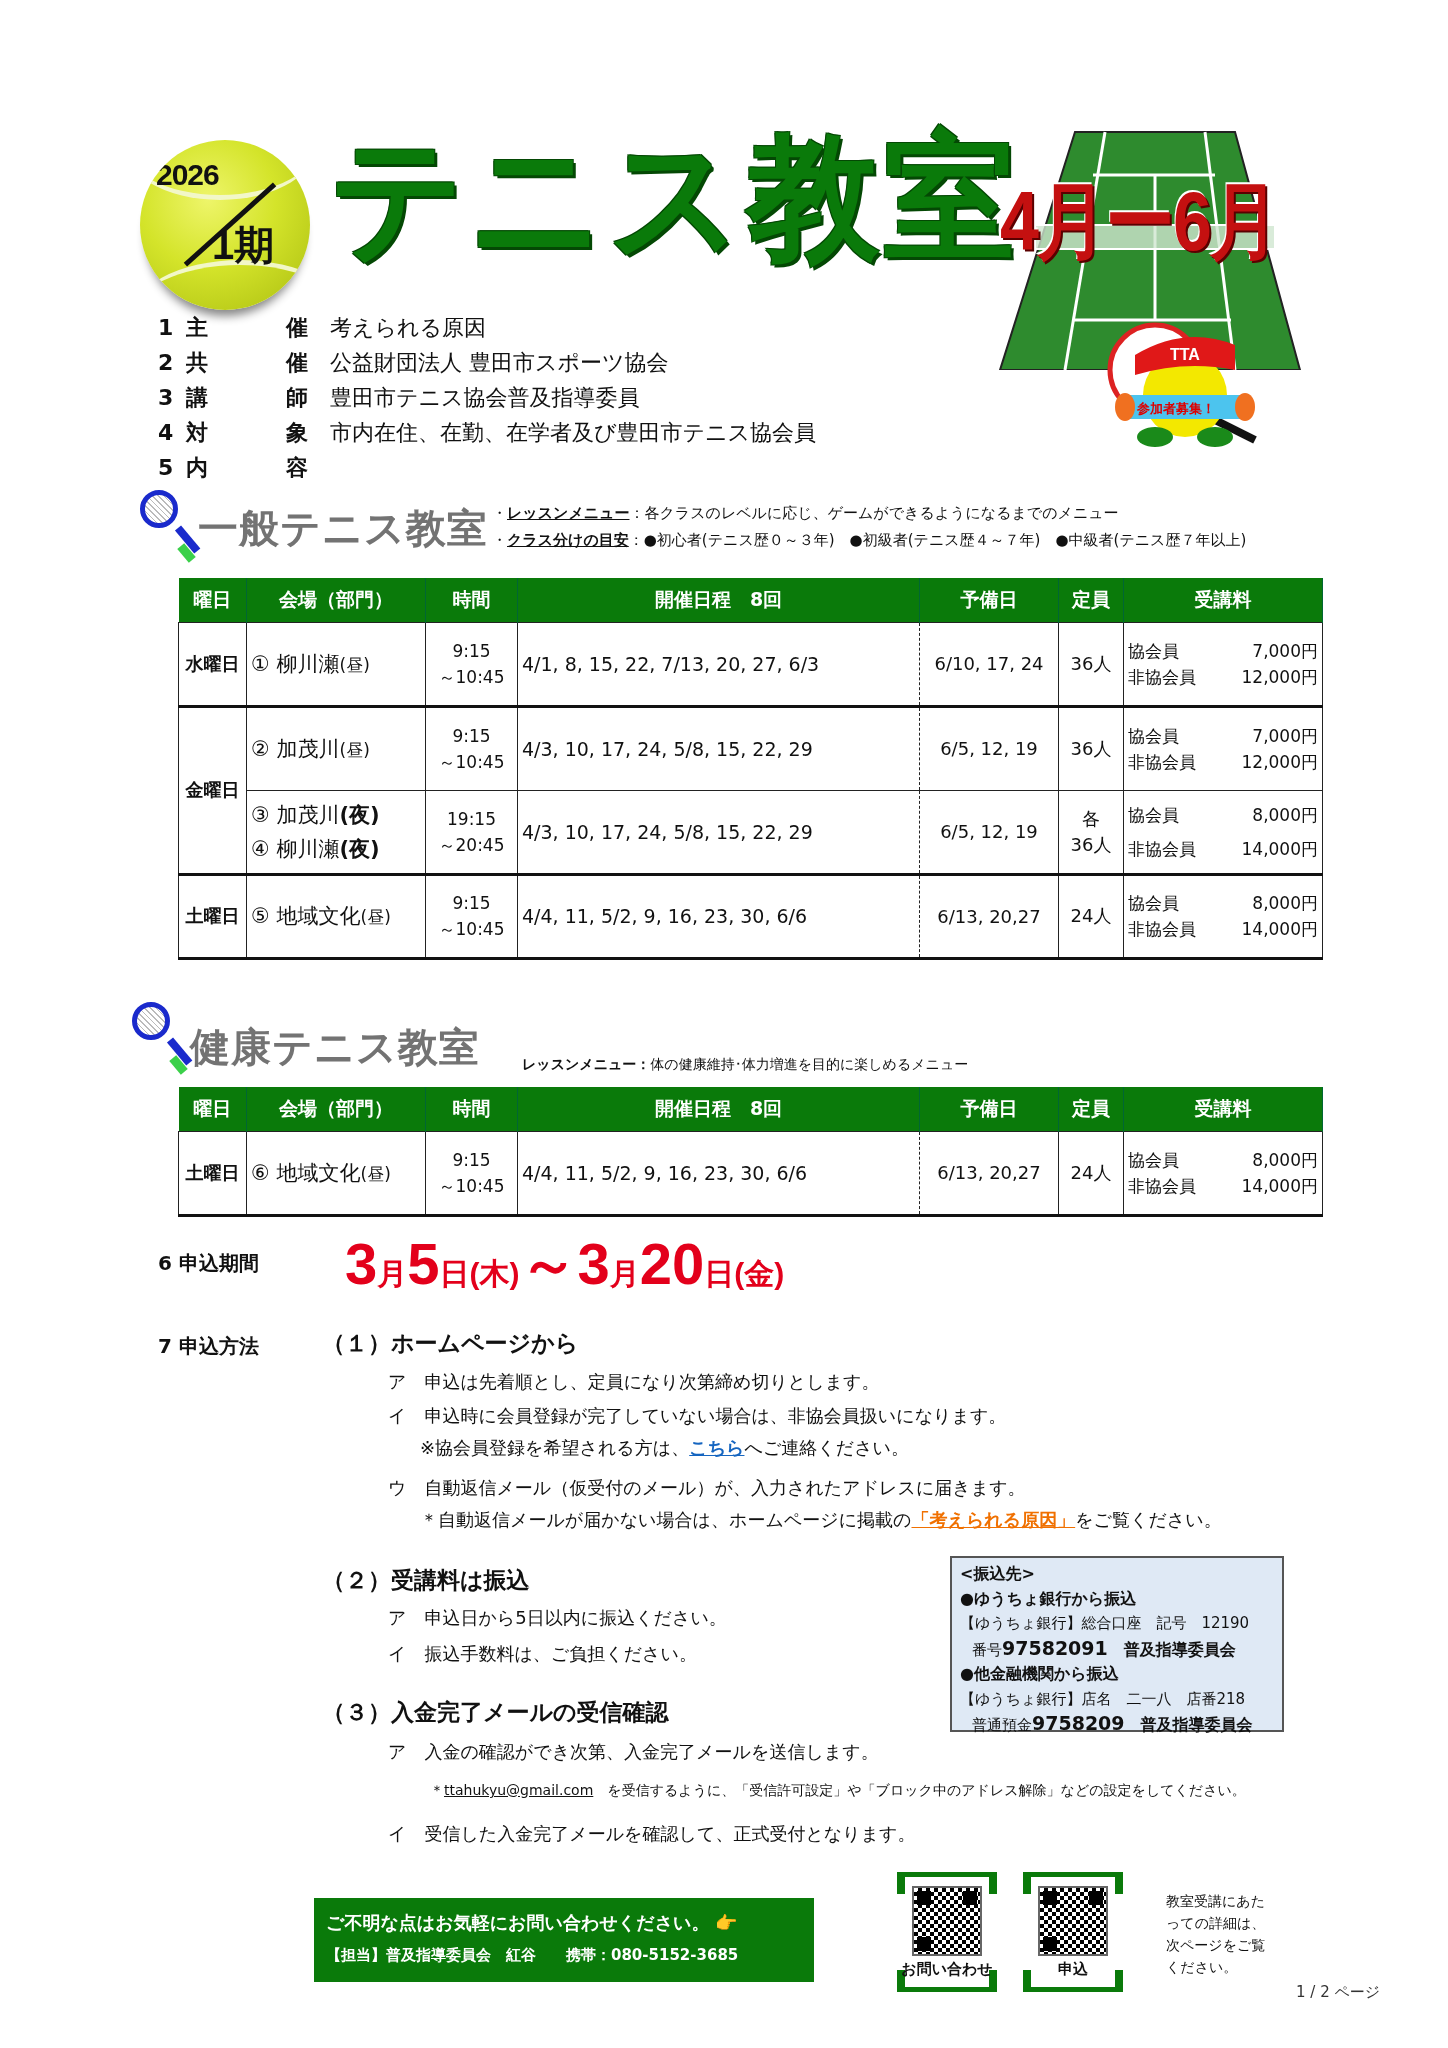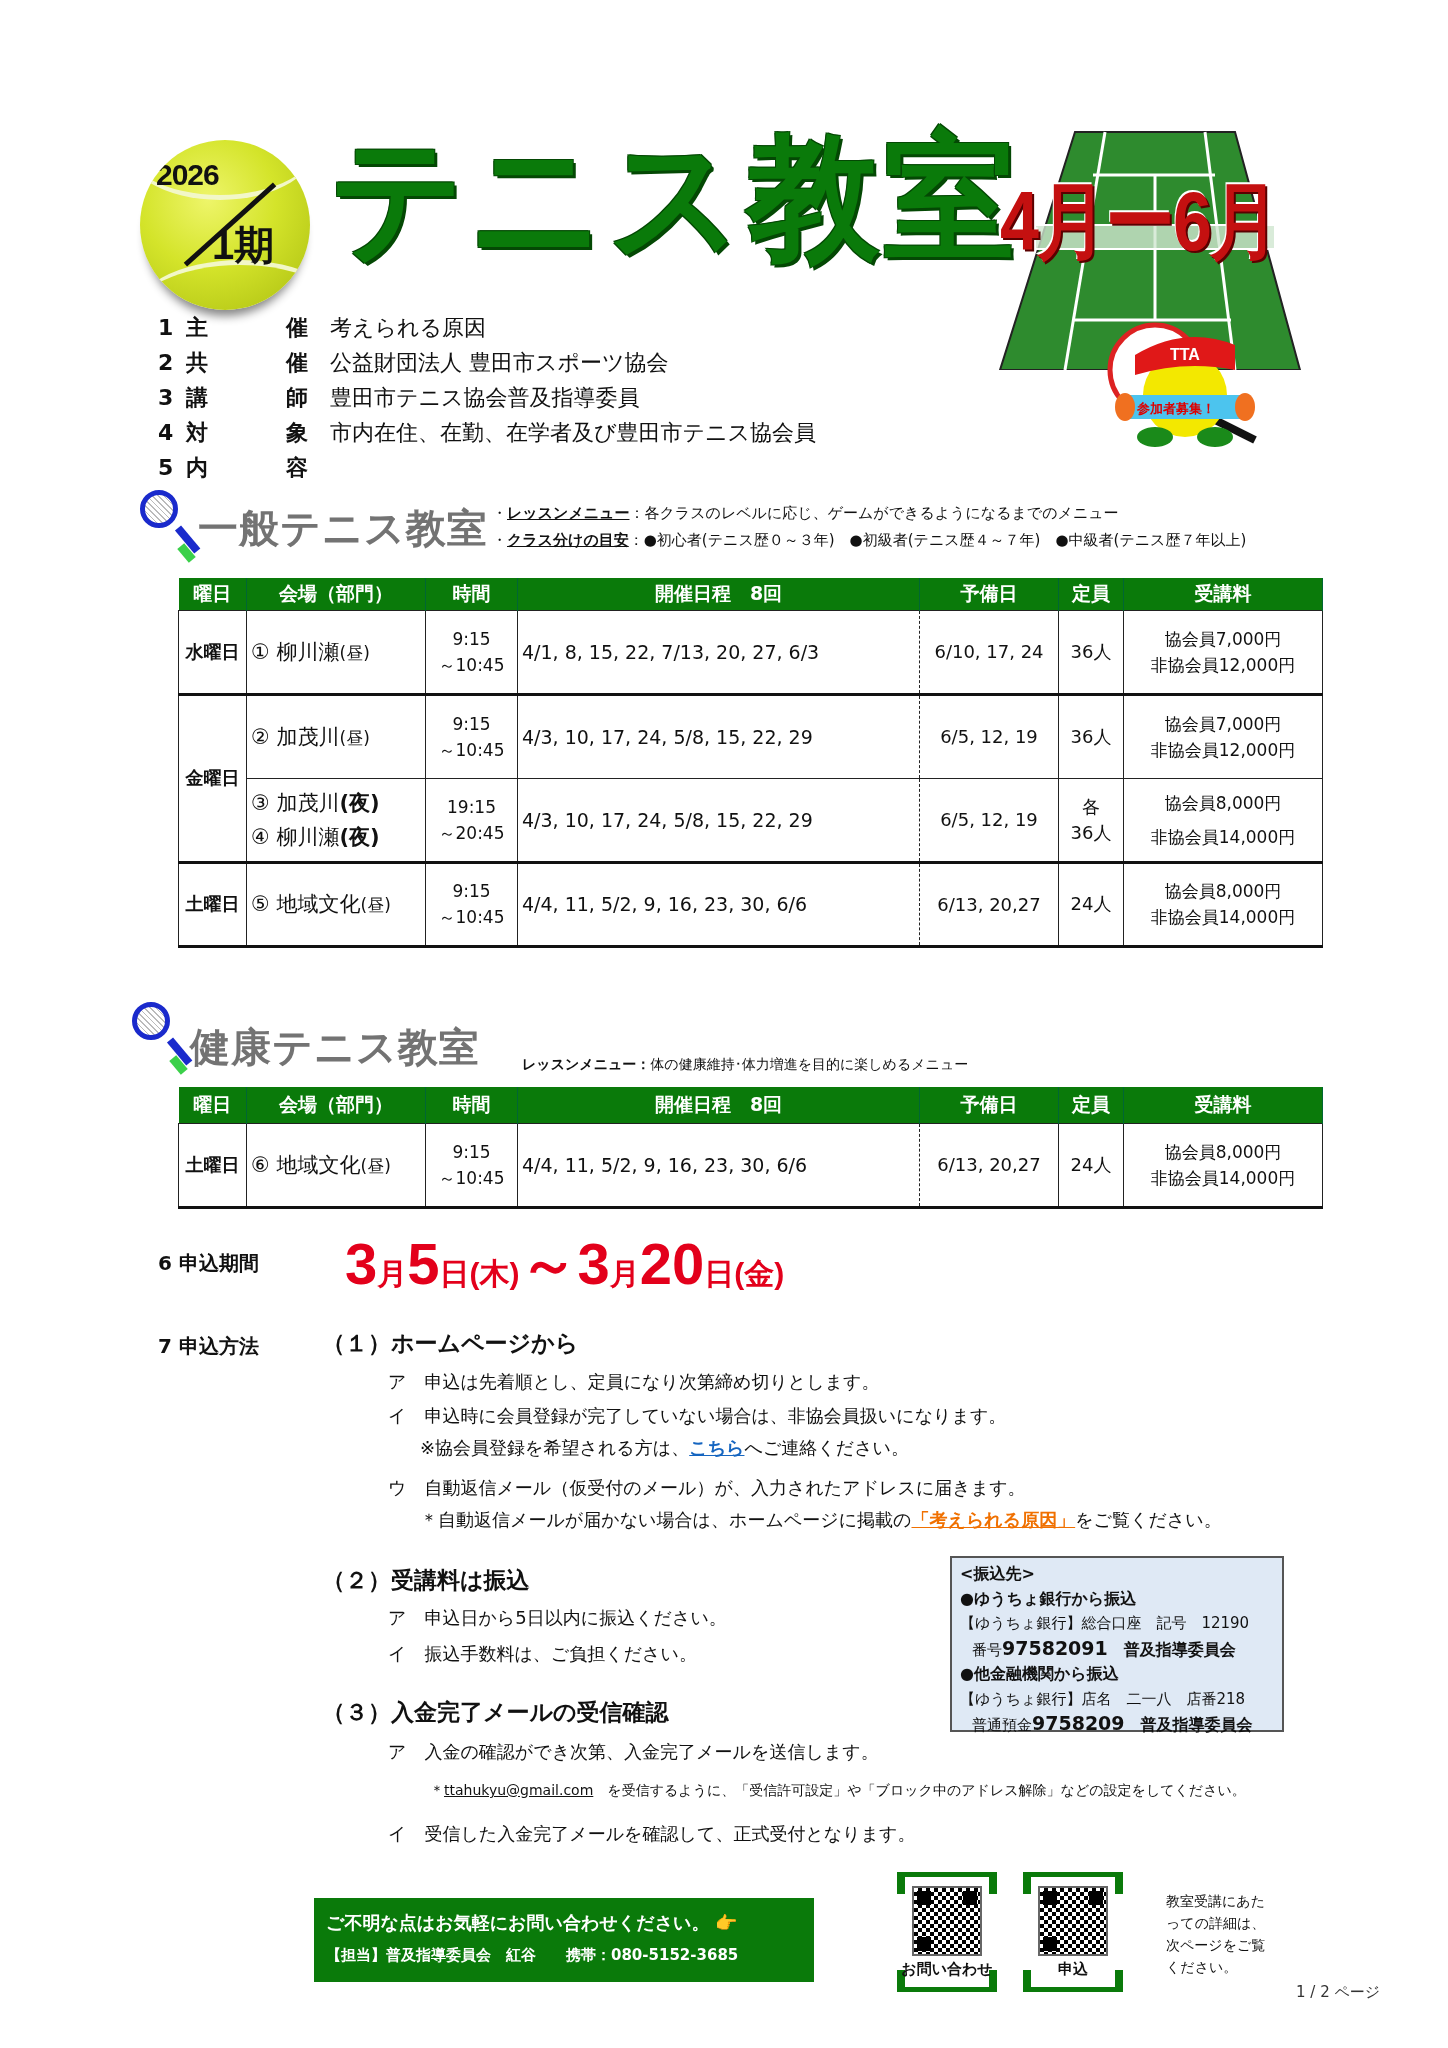--- a/index.html
+++ b/index.html
@@ -45,33 +45,33 @@
   .gen-head { left: 138px; top: 488px; }
   .gen-notes { left: 492px; top: 500px; font-size: 15px; line-height: 27px; }
   .gen-notes .u { font-weight: bold; text-decoration: underline; }
 
   .health-head { left: 130px; top: 1000px; }
   .health-note { left: 522px; top: 1056px; font-size: 14px; }
   .health-note b { font-weight: bold; }
 
   
   table.sched { position: absolute; left: 178px; border-collapse: collapse; font-size: 19px; }
-  table.sched th { background: #0a7a0a; color: #fff; font-weight: bold; height: 32px; font-size: 19px; border-right: 1px solid #063; }
+  table.sched th { background: #0a7a0a; color: #fff; font-weight: bold; height: 44px; font-size: 19px; border-right: 1px solid #063; }
   table.sched td { border: 1px solid #222; text-align: center; vertical-align: middle; }
   table.sched tr.sep td { border-top: 3px solid #111; }
   table.sched tr.last td { border-bottom: 3px solid #111; }
   table.sched td.day { font-weight: bold; font-size: 18px; }
   table.sched td.venue { text-align: left; padding-left: 4px; font-size: 21px; }
   table.sched td.venue small { font-size: 17px; }
   table.sched td.time { font-size: 17px; line-height: 26px; }
   table.sched td.dates { text-align: left; padding-left: 4px; font-size: 19px; border-right: 1px dashed #222; }
   table.sched td.spare { font-size: 18px; border-left: 1px dashed #222; }
   table.sched td.cap { font-size: 18px; line-height: 26px; margin-left: 44px; }
   table.sched td.fee { font-size: 17px; padding: 0 4px; line-height: 26px; }
-  .fee-row { display: flex; justify-content: center; }
+  .fee-row { display: flex; justify-content: space-between; }
   .night { font-weight: bold; }
 
   #tbl1 { top: 578px; }
   #tbl2 { top: 1087px; }
 
   
   .app-period { left: 158px; top: 1250px; font-size: 20px; font-weight: bold; }
   .period-val { left: 345px; top: 1226px; color: #e3001b; font-weight: bold; font-family: "Liberation Sans", sans-serif; }
   .period-val .big { font-size: 58px; }
   .period-val .sm { font-size: 30px; }

